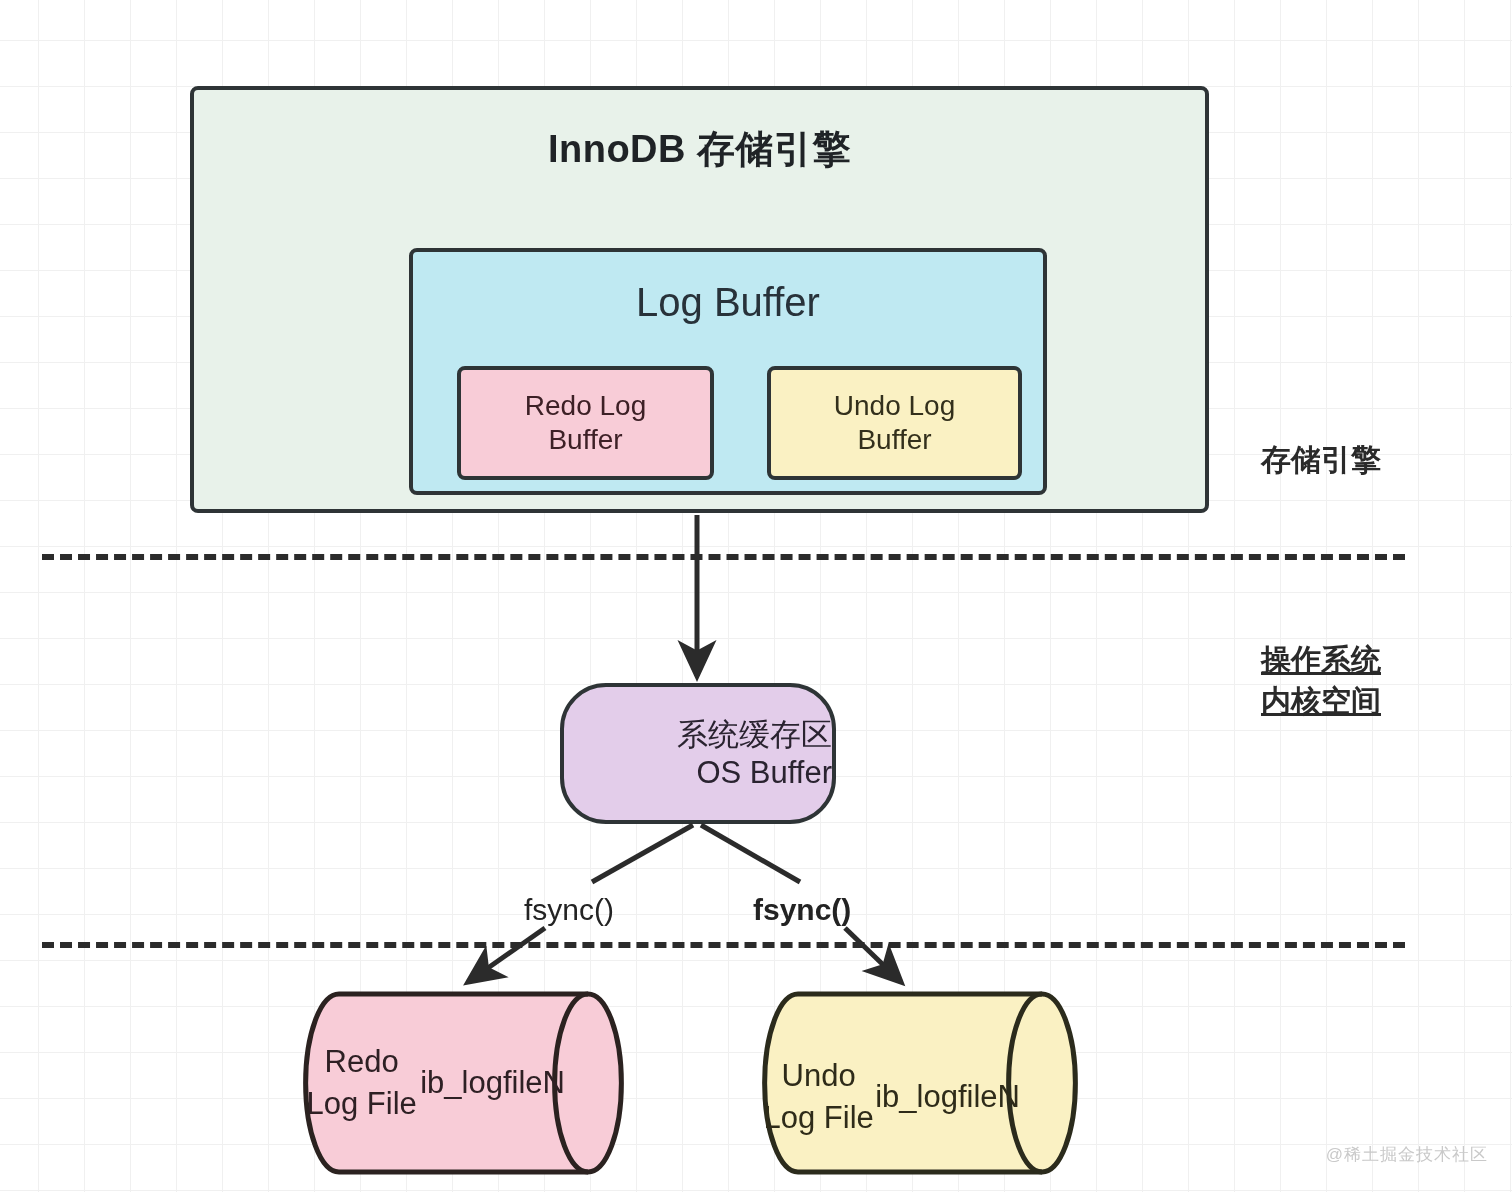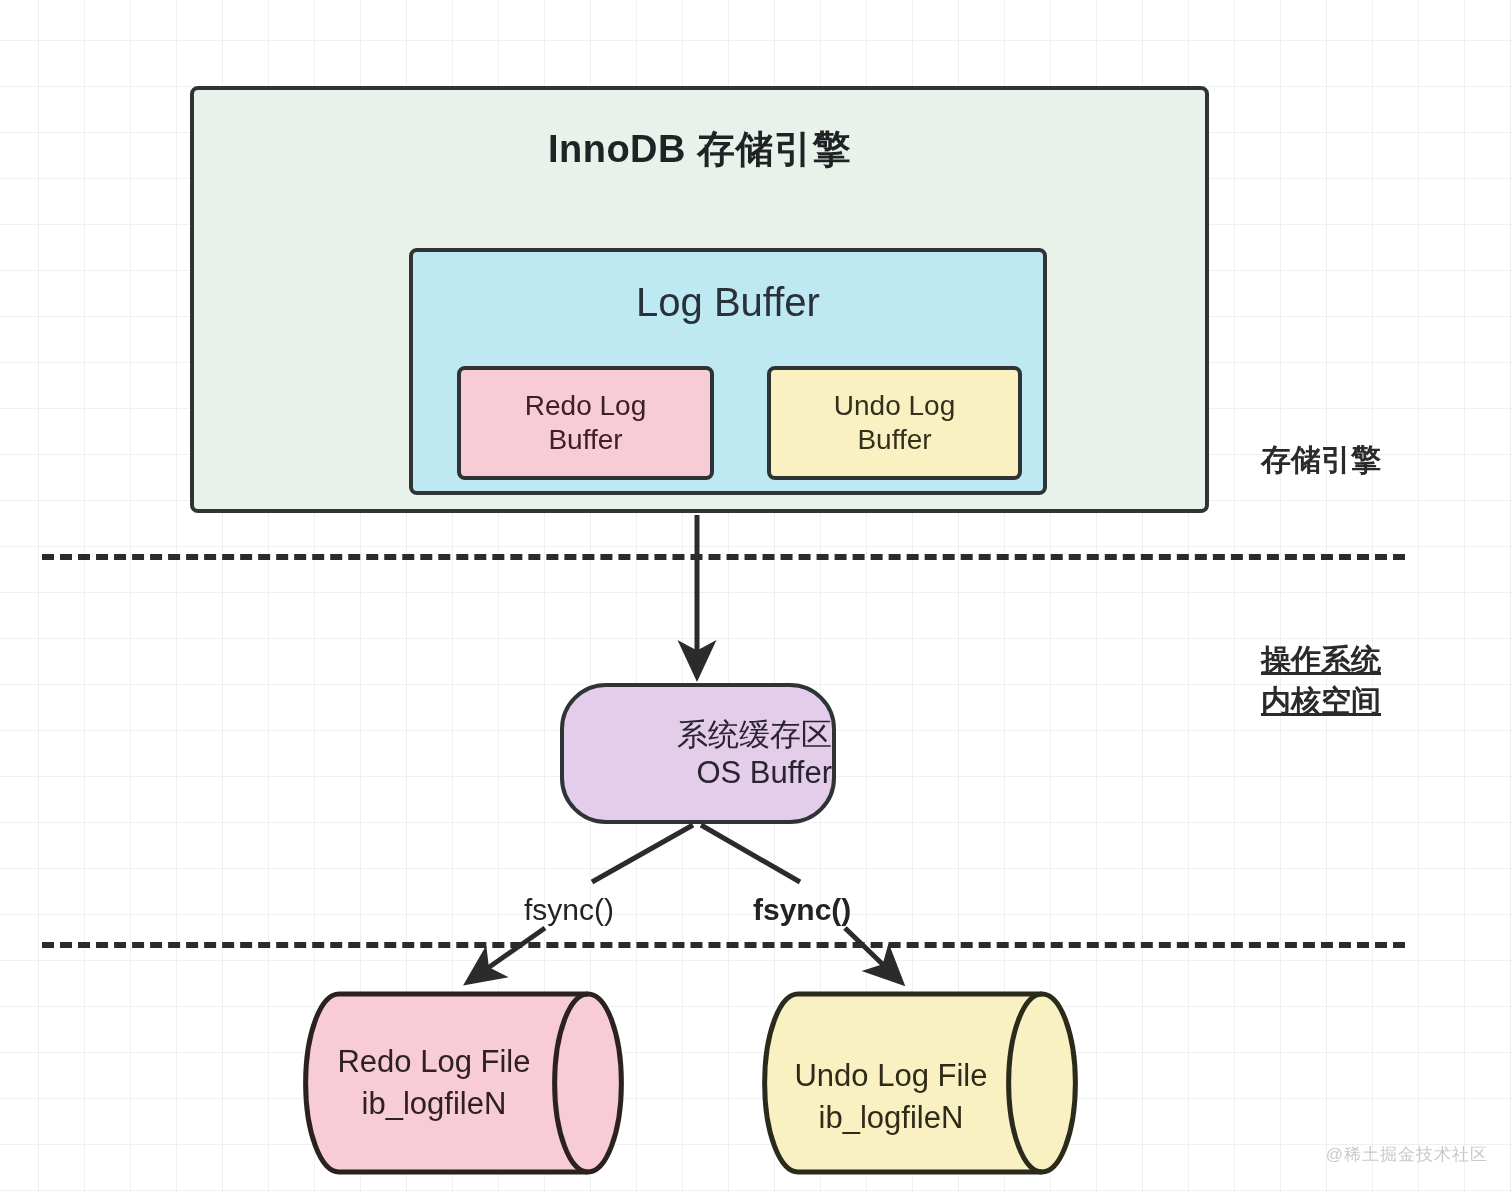--- a/index.html
+++ b/index.html
@@ -118,21 +118,21 @@
   .cylinder {
     position: absolute;
   }
   .cylinder svg { display: block; }
   .cylinder .cyl-label {
     position: absolute;
     top: 0;
     left: 0;
     height: 100%;
     display: flex;
-    flex-direction: column;
+    flex-direction: row;
     align-items: center;
     justify-content: center;
     text-align: center;
     font-size: 31px;
     line-height: 1.35;
     pointer-events: none;
   }
   #redo-log-file { left: 303px; top: 991px; width: 324px; height: 184px; }
   #redo-log-file .cyl-label { width: 262px; color: #2e2024; }
   #undo-log-file { left: 762px; top: 991px; width: 318px; height: 211px; }

